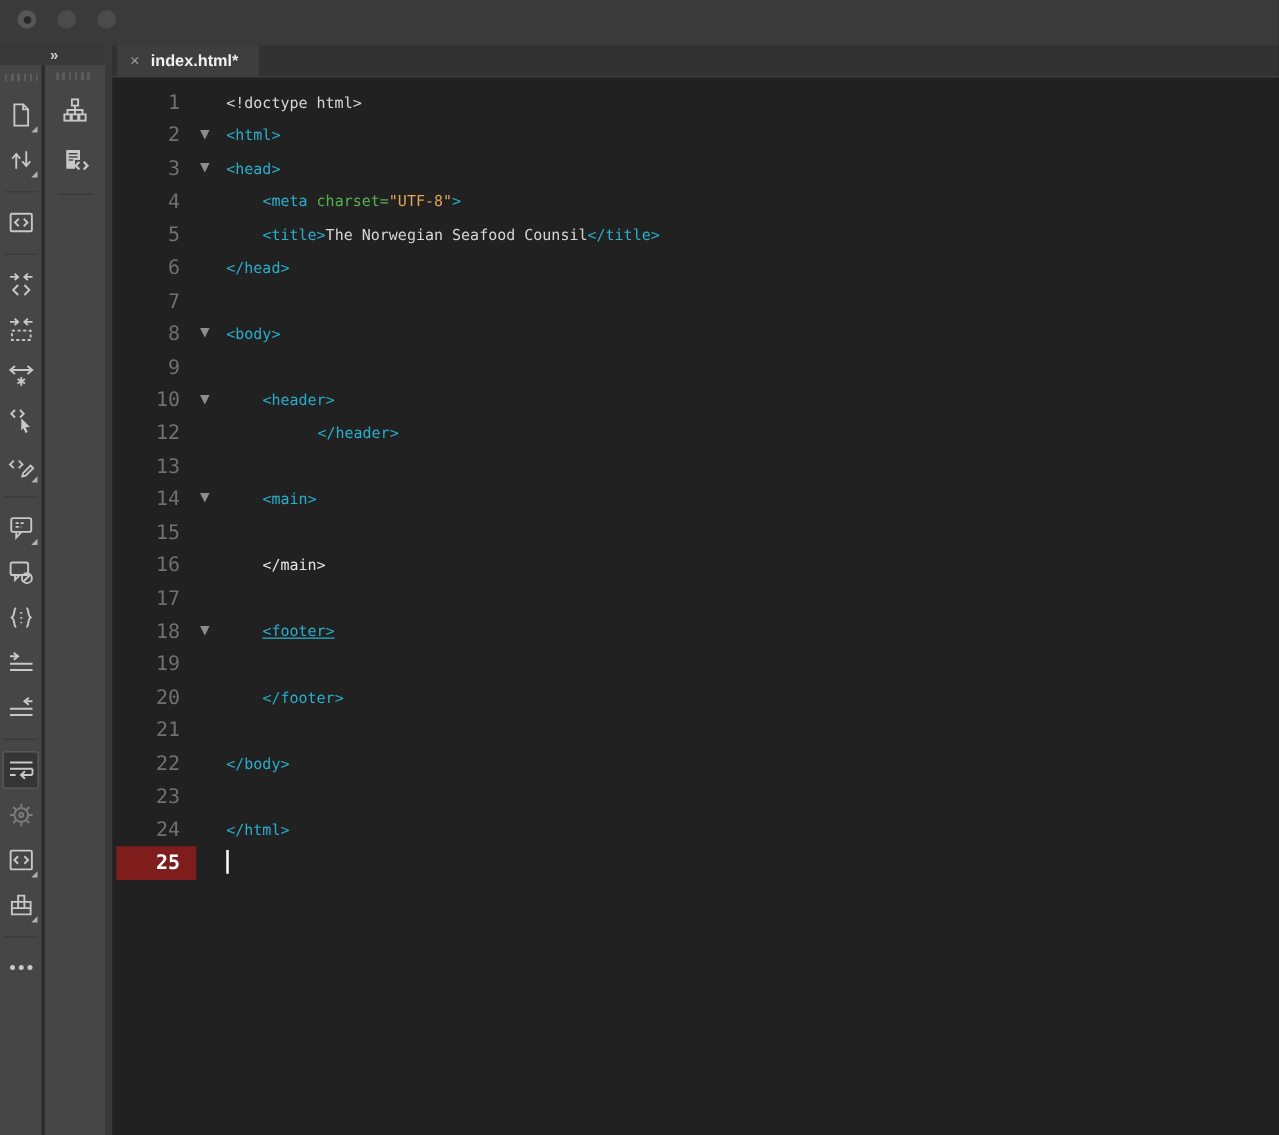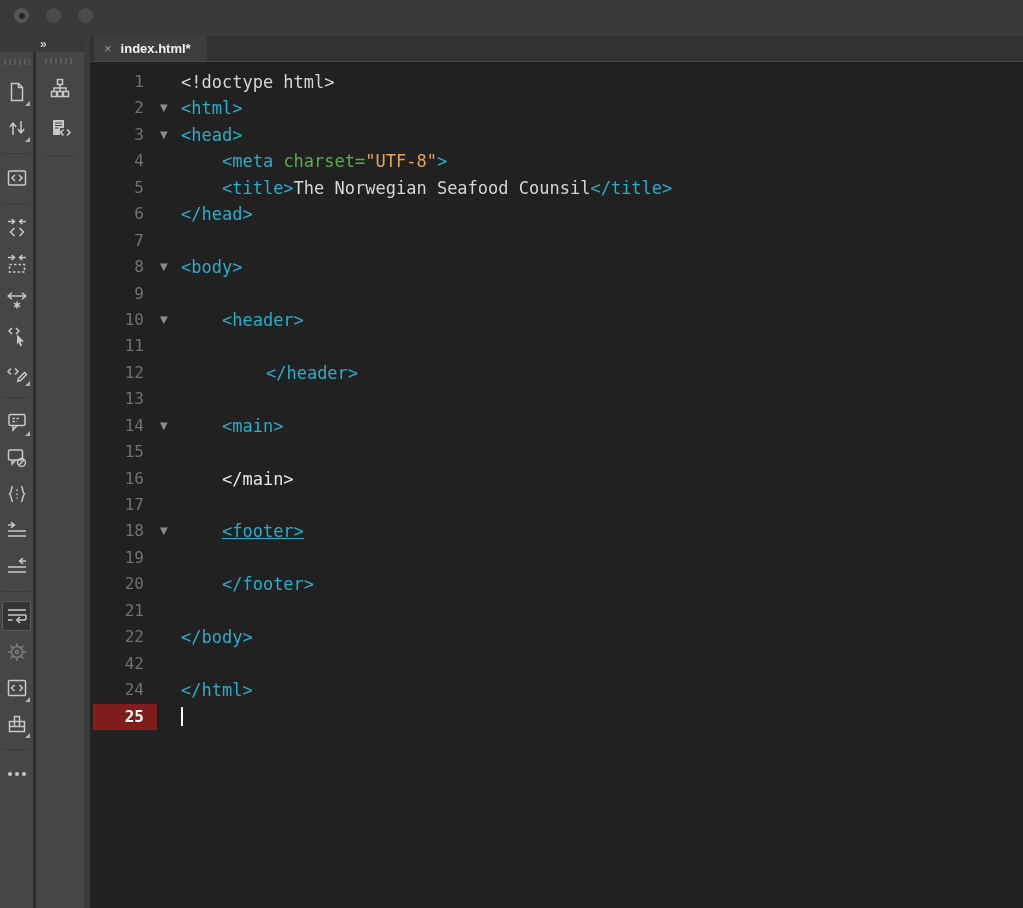--- a/index.html
+++ b/index.html
@@ -43,21 +43,21 @@
   .tab .lbl{color:#f0f0f0;font-size:13px;font-weight:bold;}
   
   .editor{position:absolute;left:90px;top:62px;right:0;bottom:0;background:#212121;
     padding-top:7px;font-family:"DejaVu Sans Mono","Liberation Mono",monospace;}
   .line{display:flex;height:26.45px;line-height:26.45px;padding-left:3px;cursor:text;}
   .num{width:64px;text-align:right;padding-right:13px;box-sizing:border-box;
     color:#717171;font-size:16px;user-select:none;}
   .line.current .num{background:#7f1d1d;color:#ffffff;font-weight:bold;}
   .fold{width:24px;text-align:left;padding-left:3px;box-sizing:border-box;
     color:#8d8d8d;font-size:10px;user-select:none;font-family:"DejaVu Sans",sans-serif;}
-  .code{white-space:pre;font-size:17px;color:#d6d6d6;}
+  .code{white-space:pre;font-size:12px;color:#d6d6d6;}
   .cursor{display:inline-block;width:2px;height:19px;background:#ffffff;
     vertical-align:middle;margin-top:-3px;}
 </style>
 </head>
 <body>
 
 <div class="titlebar" id="titlebar">
     <div class="tlight close" style="left: 14px;"></div>
     <div class="tlight minimize" style="left: 46px;"></div>
     <div class="tlight zoom" style="left: 78px;"></div>
@@ -313,25 +313,20 @@
       <span class="num">9</span>
       <span class="fold"></span>
       <span class="code"></span>
     </div>
     <div class="line">
       <span class="num">10</span>
       <span class="fold">▼</span>
       <span class="code"><span style="color: rgb(214, 214, 214);">    </span><span style="color: rgb(41, 174, 203);">&lt;header&gt;</span></span>
     </div>
     <div class="line">
-      <span class="num">11</span>
-      <span class="fold"></span>
-      <span class="code"></span>
-    </div>
-    <div class="line">
       <span class="num">12</span>
       <span class="fold"></span>
       <span class="code"><span style="color: rgb(214, 214, 214);">    </span><span style="color: rgb(41, 174, 203); margin-left: 44px;">&lt;/header&gt;</span></span>
     </div>
     <div class="line">
       <span class="num">13</span>
       <span class="fold"></span>
       <span class="code"></span>
     </div>
     <div class="line">
@@ -373,21 +368,21 @@
       <span class="num">21</span>
       <span class="fold"></span>
       <span class="code"></span>
     </div>
     <div class="line">
       <span class="num">22</span>
       <span class="fold"></span>
       <span class="code"><span style="color: rgb(41, 174, 203);">&lt;/body&gt;</span></span>
     </div>
     <div class="line">
-      <span class="num">42</span>
+      <span class="num">23</span>
       <span class="fold"></span>
       <span class="code"></span>
     </div>
     <div class="line">
       <span class="num">24</span>
       <span class="fold"></span>
       <span class="code"><span style="color: rgb(41, 174, 203);">&lt;/html&gt;</span></span>
     </div>
     <div class="line current">
       <span class="num">25</span>

